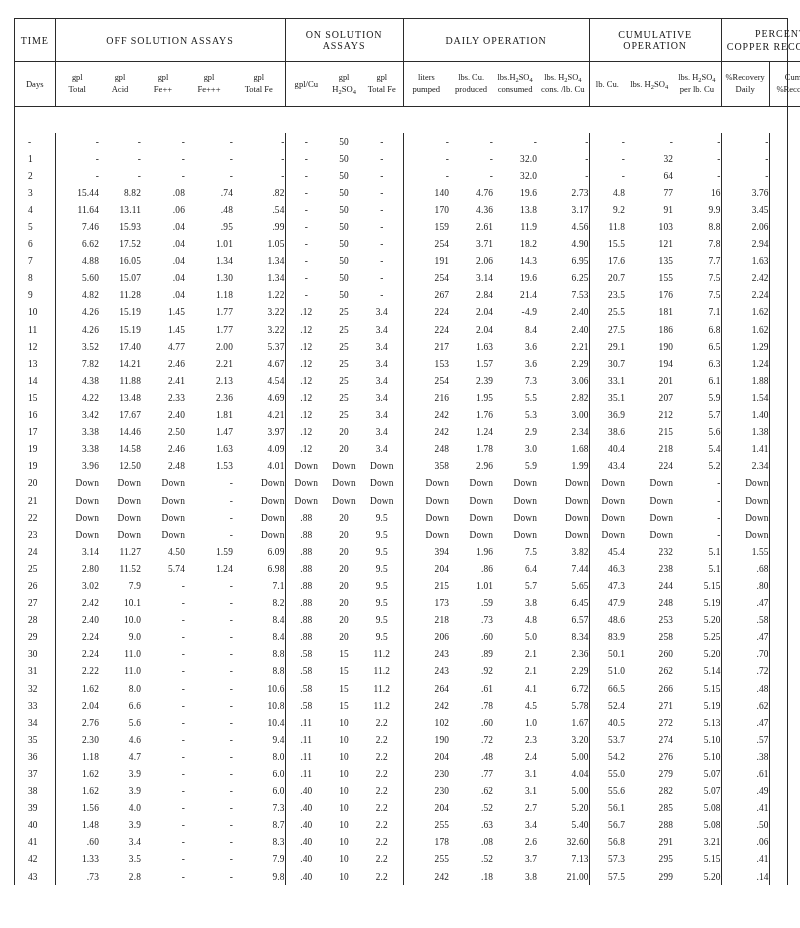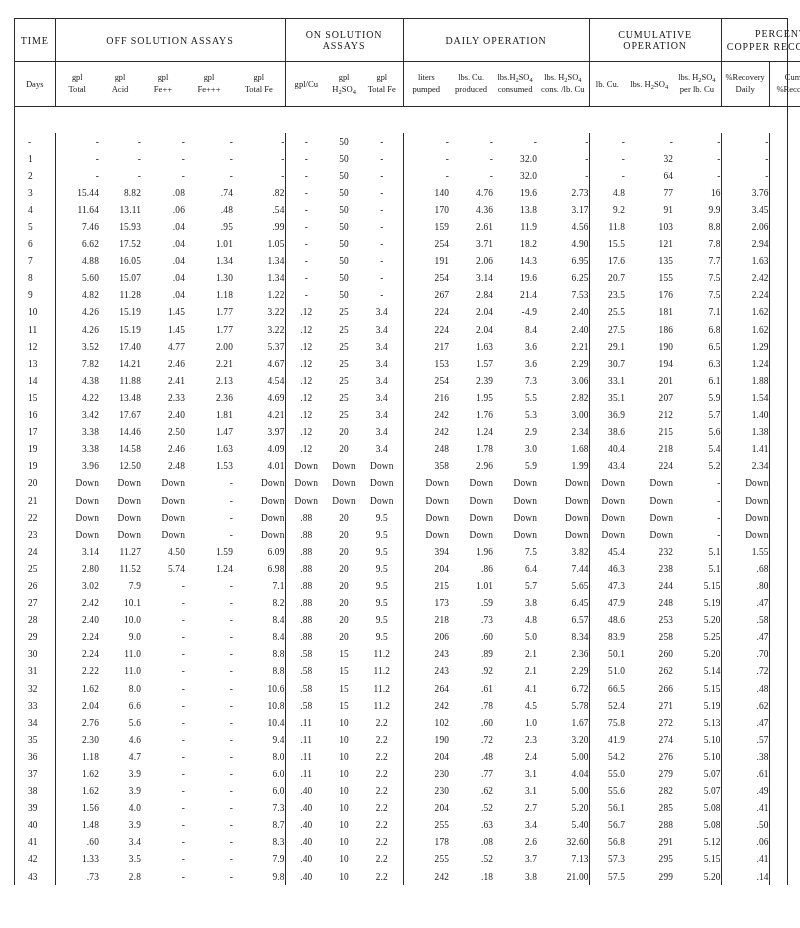--- a/index.html
+++ b/index.html
@@ -934,41 +934,41 @@
             <td>-</td>
             <td>-</td>
             <td class="vsep-r">10.4</td>
             <td class="ctr">.11</td>
             <td class="ctr">10</td>
             <td class="ctr vsep-r">2.2</td>
             <td>102</td>
             <td>.60</td>
             <td>1.0</td>
             <td class="vsep-r">1.67</td>
-            <td>75.8</td>
+            <td>40.5</td>
             <td>272</td>
             <td class="vsep-r">5.13</td>
             <td class="vsep-r">.47</td>
             <td>40.76</td>
           </tr>
           <tr>
             <td class="day vsep-r">35</td>
             <td>2.30</td>
             <td>4.6</td>
             <td>-</td>
             <td>-</td>
             <td class="vsep-r">9.4</td>
             <td class="ctr">.11</td>
             <td class="ctr">10</td>
             <td class="ctr vsep-r">2.2</td>
             <td>190</td>
             <td>.72</td>
             <td>2.3</td>
             <td class="vsep-r">3.20</td>
-            <td>41.9</td>
+            <td>53.7</td>
             <td>274</td>
             <td class="vsep-r">5.10</td>
             <td class="vsep-r">.57</td>
             <td>41.33</td>
           </tr>
           <tr>
             <td class="day vsep-r">36</td>
             <td>1.18</td>
             <td>4.7</td>
             <td>-</td>
@@ -1076,21 +1076,21 @@
             <td class="vsep-r">8.3</td>
             <td class="ctr">.40</td>
             <td class="ctr">10</td>
             <td class="ctr vsep-r">2.2</td>
             <td>178</td>
             <td>.08</td>
             <td>2.6</td>
             <td class="vsep-r">32.60</td>
             <td>56.8</td>
             <td>291</td>
-            <td class="vsep-r">5.12</td>
+            <td class="vsep-r">3.21</td>
             <td class="vsep-r">.06</td>
             <td>43.78</td>
           </tr>
           <tr>
             <td class="day vsep-r">42</td>
             <td>1.33</td>
             <td>3.5</td>
             <td>-</td>
             <td>-</td>
             <td class="vsep-r">7.9</td>

